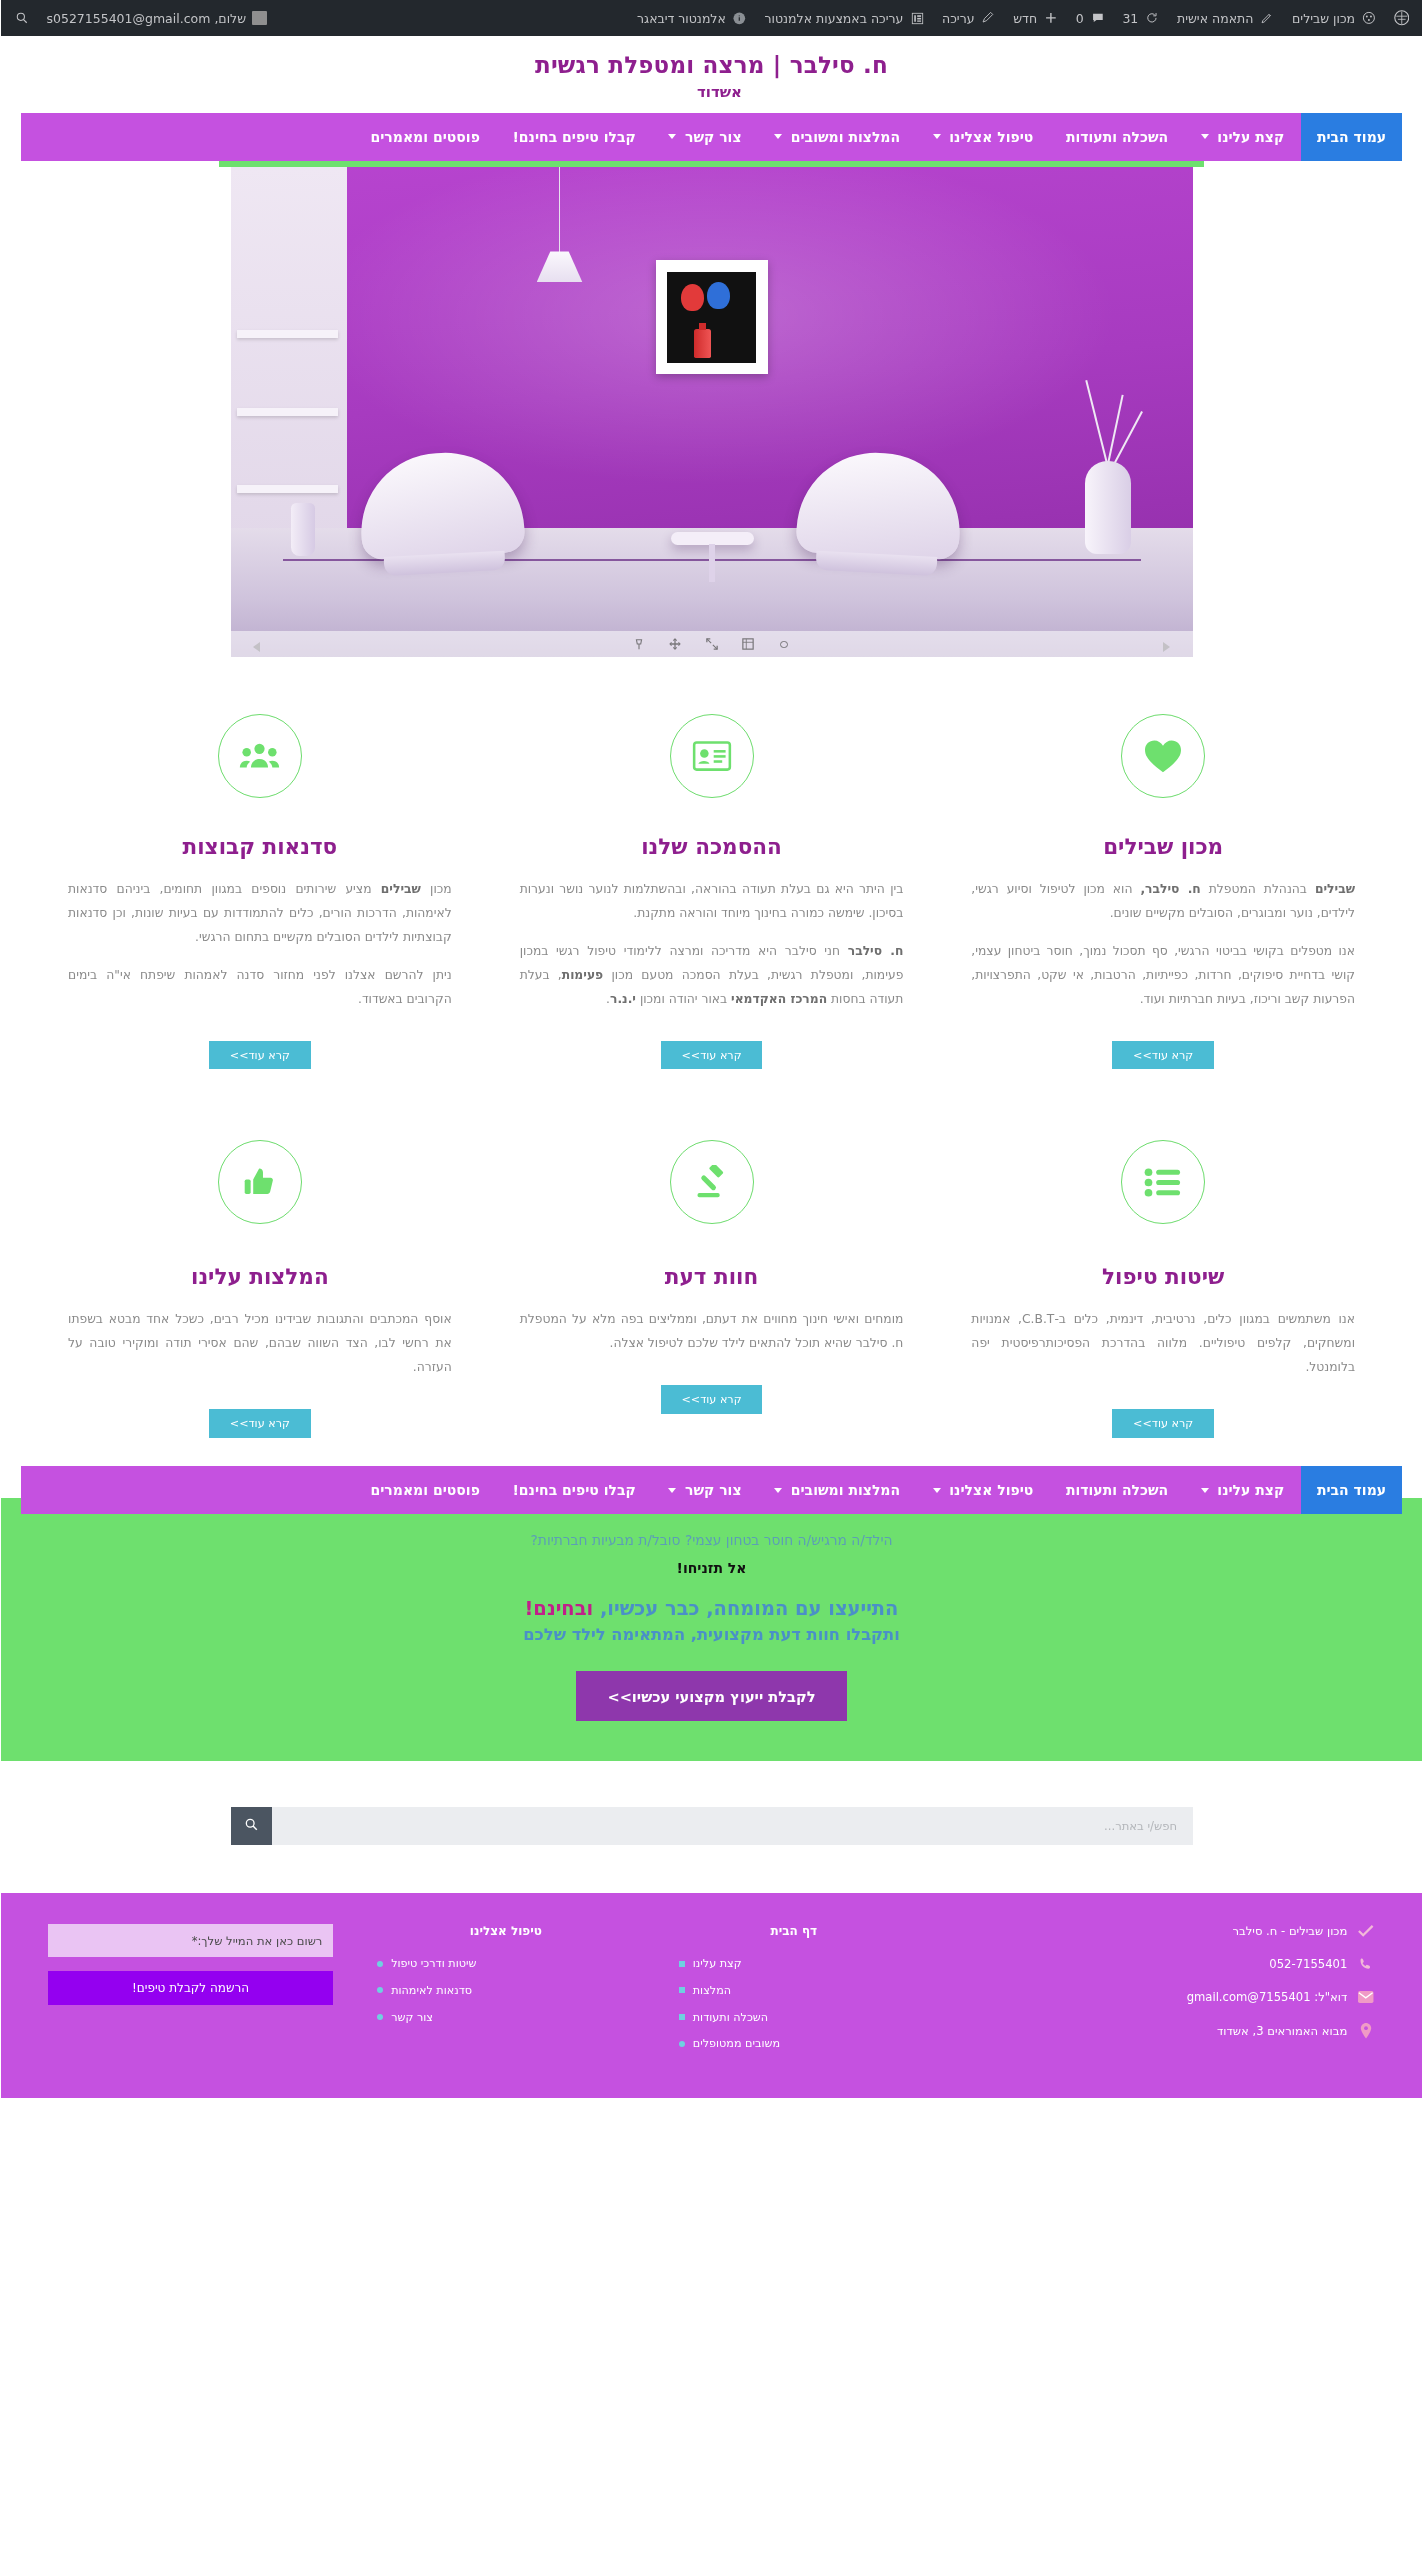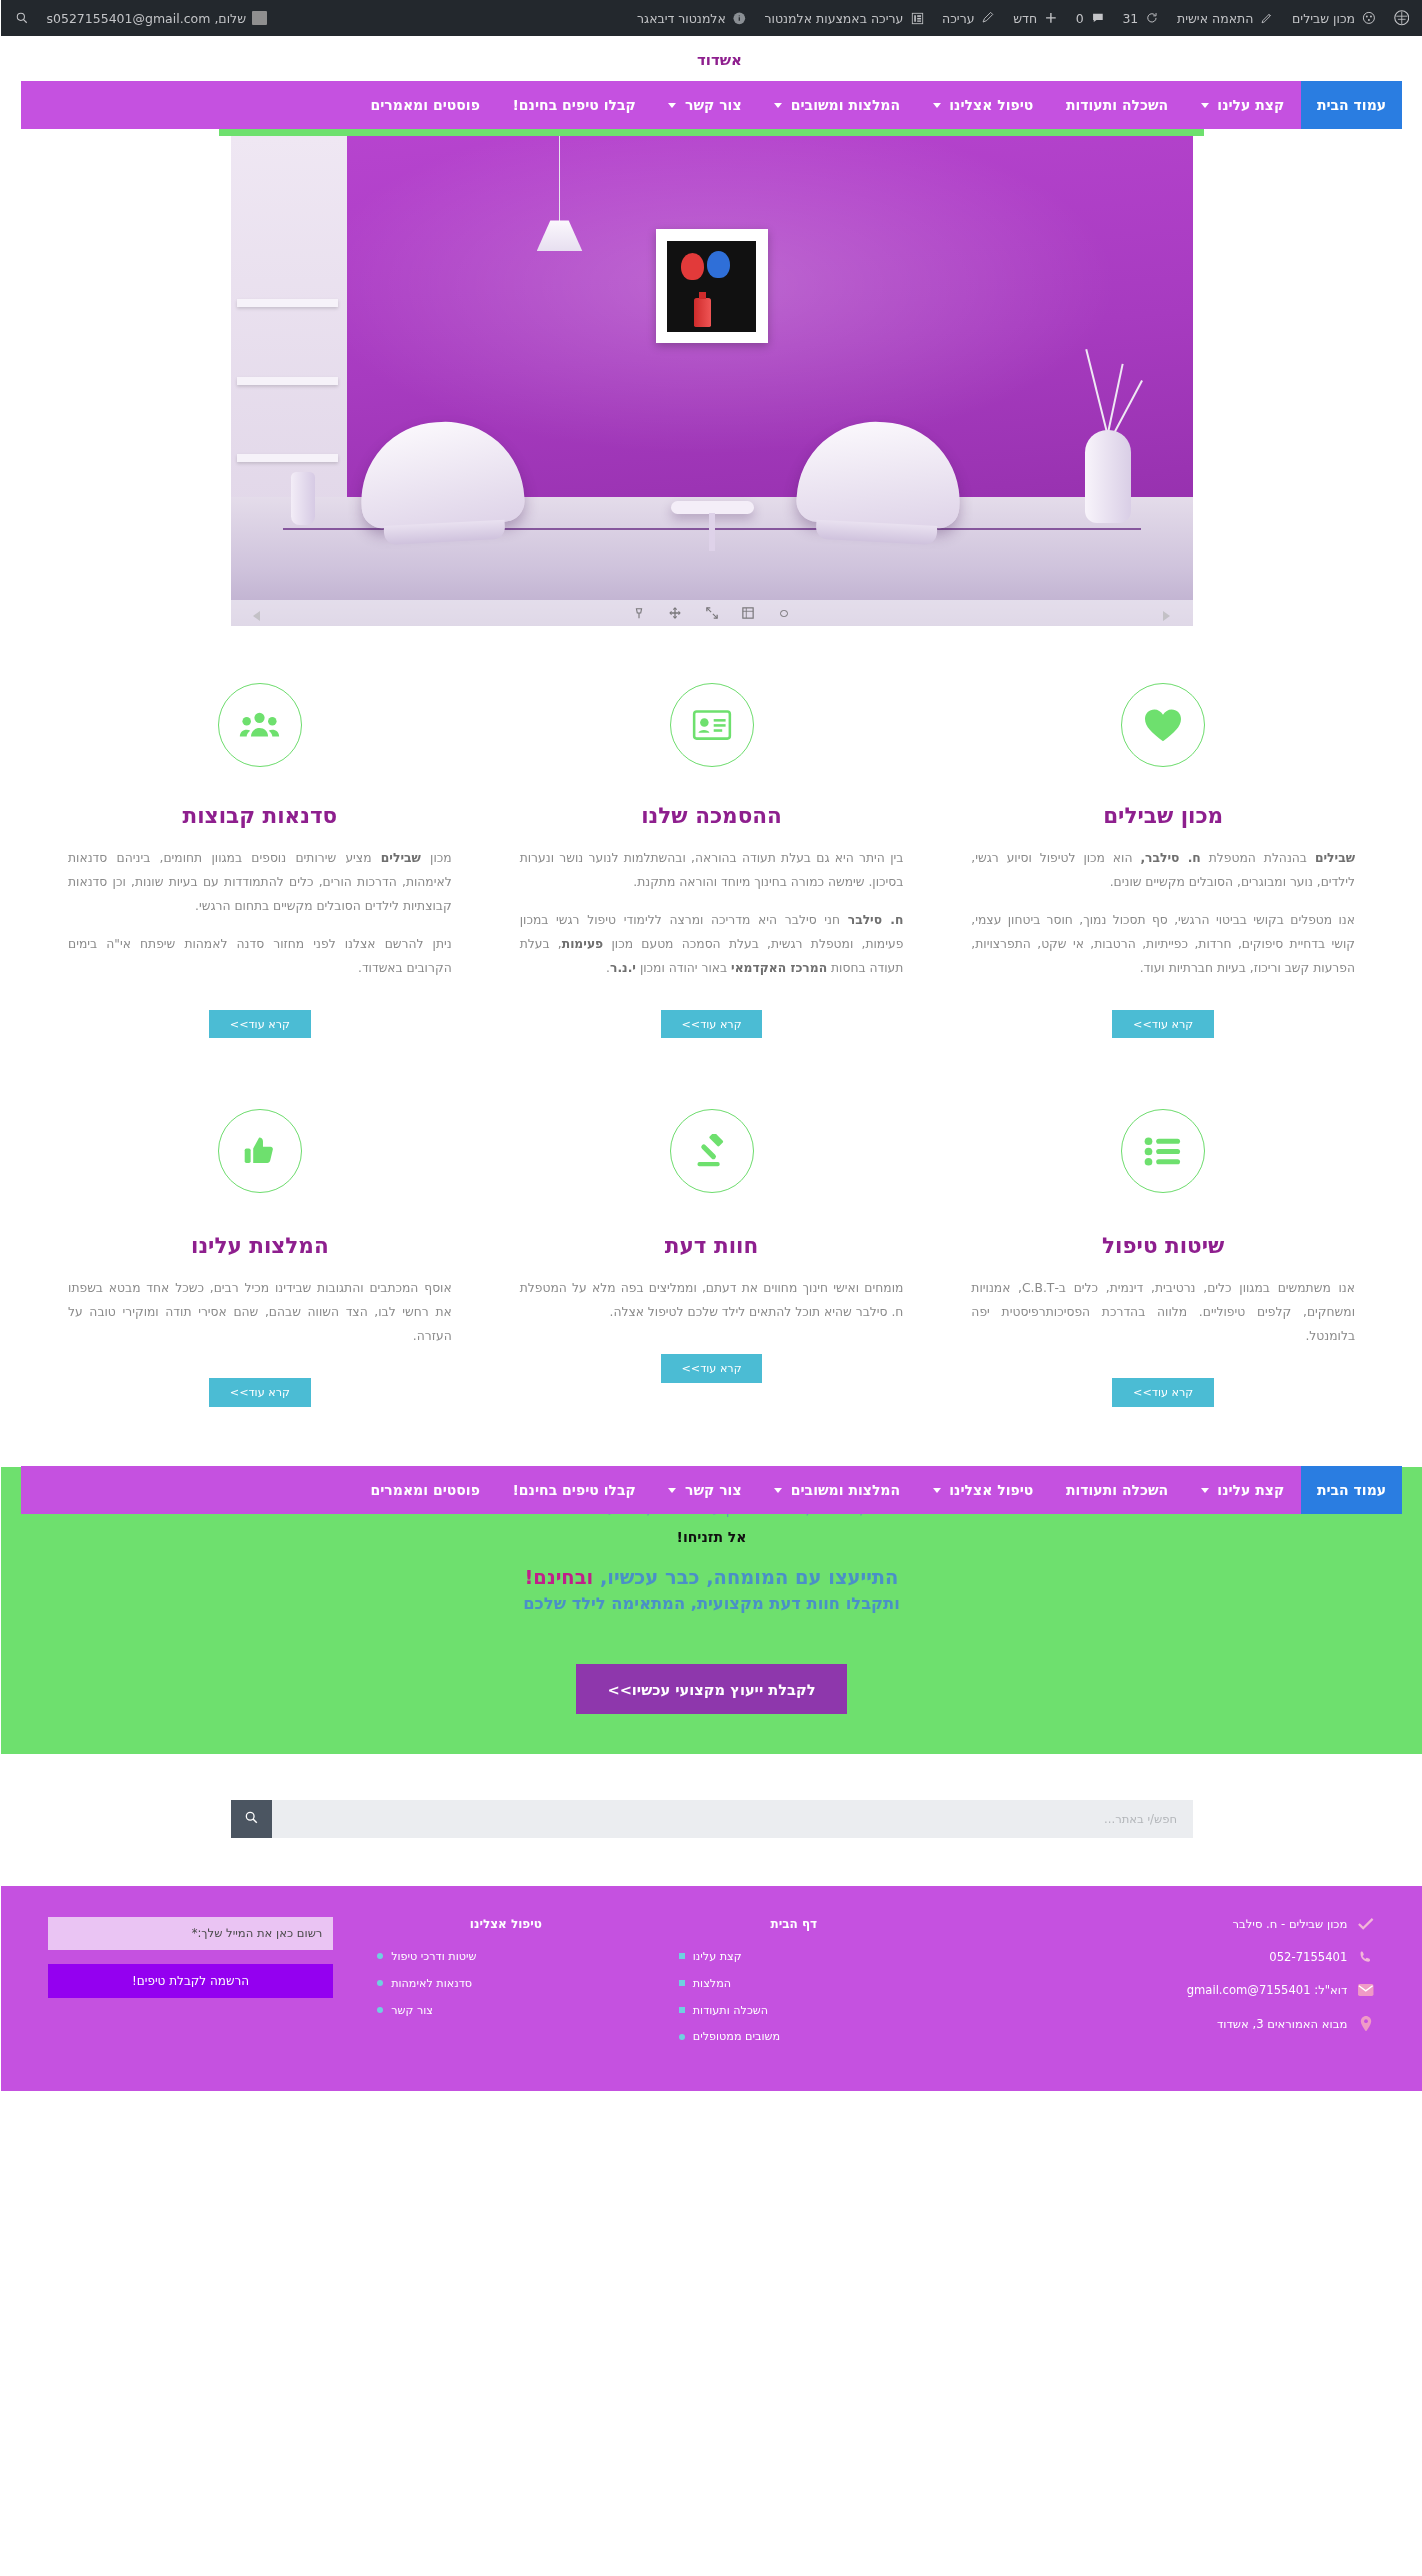--- a/index.html
+++ b/index.html
@@ -263,21 +263,21 @@
   }
   .cta-q { font-size: 13.8px; color:#5c9fb5; margin-bottom: 12px; }
   .cta-dont { font-size: 14px; font-weight:bold; color:#111; margin-bottom: 21px; }
   .cta-big { font-size: 19.4px; font-weight:bold; color:#4a90c7; margin-bottom: 5.2px; }
   .cta-big .pink { color:#c0208a; }
   .cta-sub { font-size: 16.3px; font-weight:bold; color:#4a90c7; }
   .cta-btnwrap { margin-top: 27.5px; }
   .cta-btn {
     background:#8e37ac; color:#fff; border:none;
     font-size: 14.6px; font-weight:bold; padding: 16.3px 31px;
-    cursor:pointer; font-family: inherit; margin-top: 24px;
+    cursor:pointer; font-family: inherit;
   }
 
   
   .searchzone { background:#fff; padding: 46px 0 48px; display:flex; justify-content:center; }
   .searchbox { display:flex; flex-direction:row-reverse; width: 962px; height: 38px; }
   .searchbtn {
     width:41px; background:#4b5561; border:none; color:#fff; cursor:pointer;
     display:flex; align-items:center; justify-content:center;
   }
   .searchinput {
@@ -430,20 +430,21 @@
         <svg width="13.8" height="13.8" viewBox="0 0 20 20">
             <circle cx="8.5" cy="8.5" r="5.2" fill="none" stroke="#c3c4c7" stroke-width="1.5"></circle>
             <path d="M12.4 12.4L17 17" stroke="#c3c4c7" stroke-width="1.7"></path>
           </svg>
       </span>
     </div>
   </div>
 </div>
 
 <header class="site-header">
+  <div class="site-title">ח. סילבר | מרצה ומטפלת רגשית</div>
   <div class="site-sub">אשדוד</div>
 </header>
 
 <div class="navwrap">
   <nav class="navbar">
     <div class="nav-item active">
         <span>עמוד הבית</span>
       </div>
     <div class="nav-item">
         <span>קצת עלינו</span>

